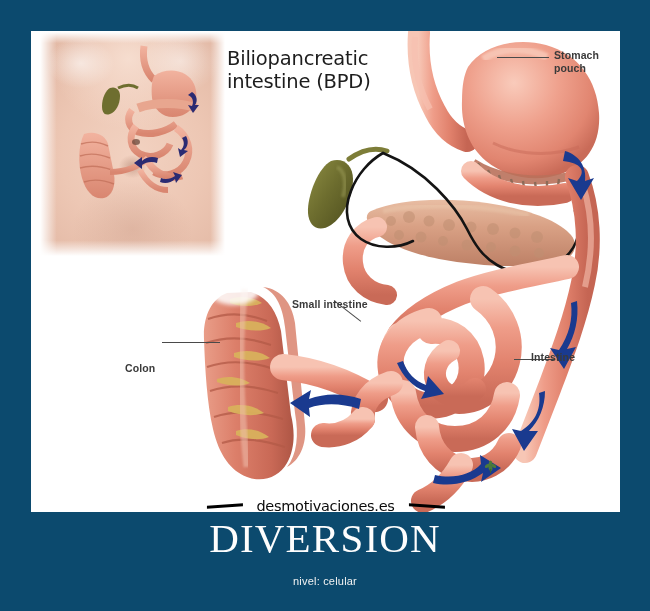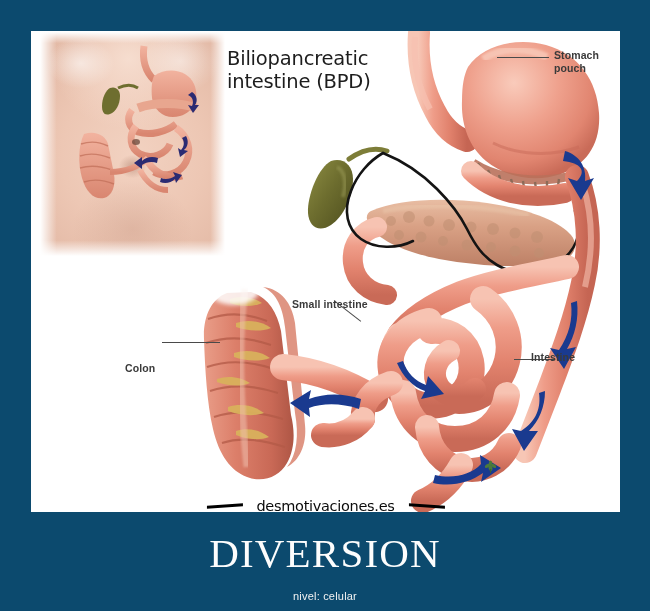--- a/index.html
+++ b/index.html
@@ -105,21 +105,21 @@
   #wm .txt{
     font-family:"DejaVu Sans", sans-serif;
     font-size:14.5px;color:#0b0b0b;font-weight:500;letter-spacing:-.3px;
   }
 
   
   #caption{position:absolute;left:0;right:0;top:512px;text-align:center;}
   #cap-title{
     font-family:"Liberation Serif", serif;
     font-size:41px;line-height:1;color:#fdfdfd;font-weight:400;
-    letter-spacing:1.2px;margin-top:21px;
+    letter-spacing:1.2px;margin-top:6px;
   }
   #cap-sub{
     font-family:"Liberation Sans", sans-serif;
     font-size:11px;color:#f2f2f2;font-weight:400;margin-top:16px;letter-spacing:.2px;
   }
 </style>
 </head>
 <body>
 
 <div id="poster">

